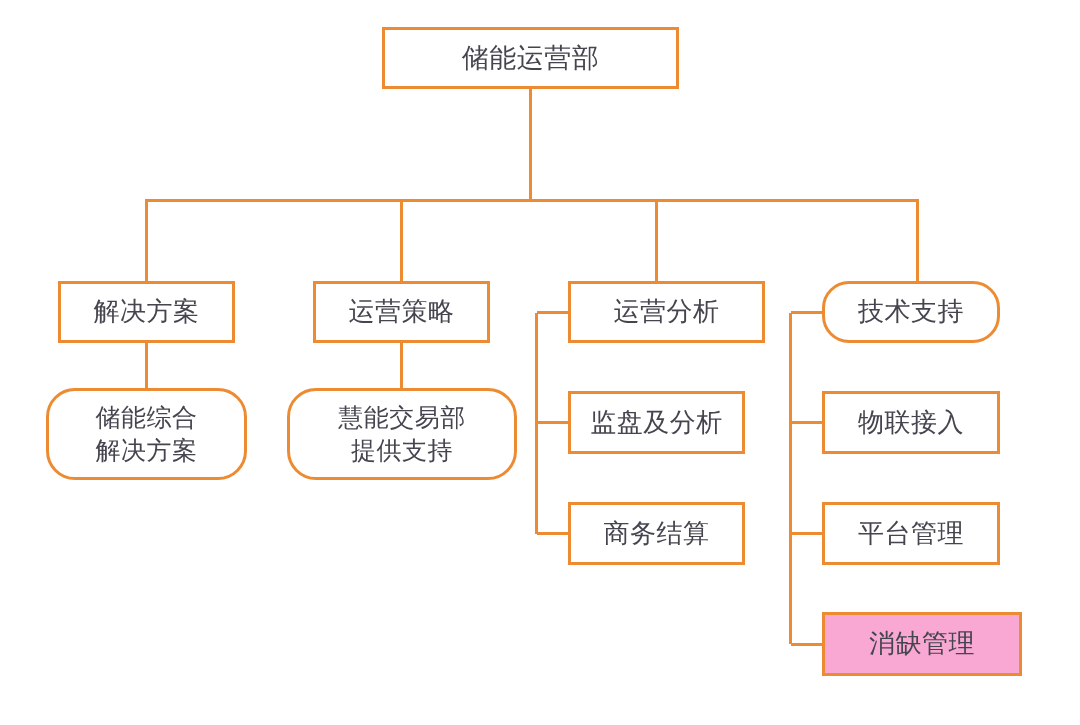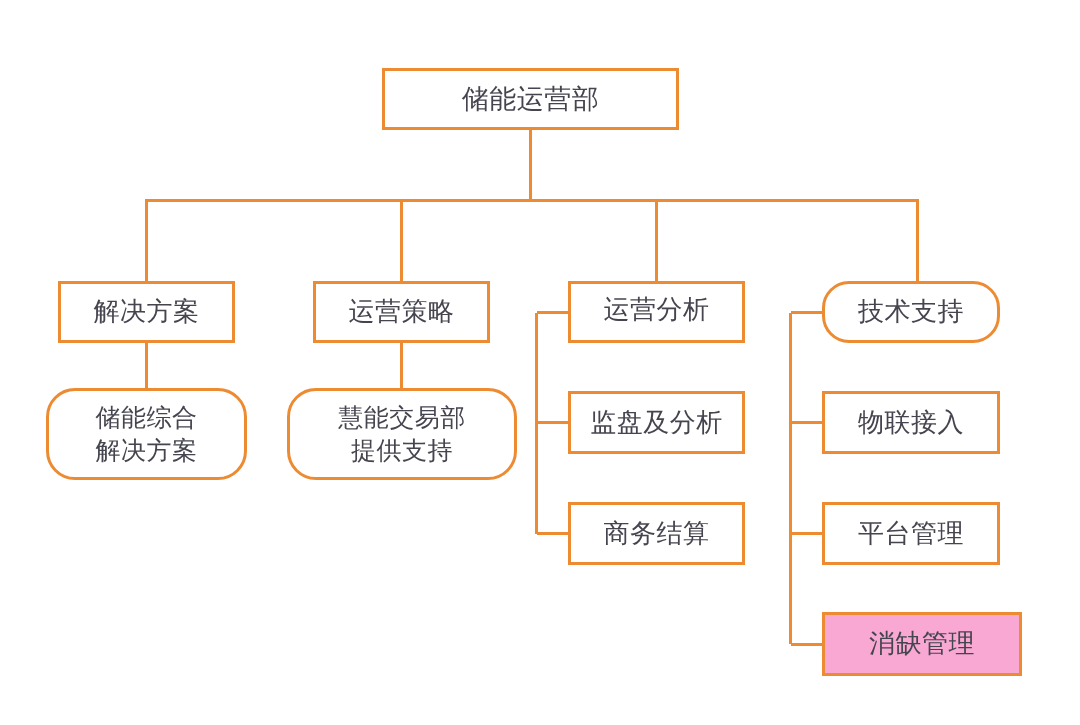--- a/index.html
+++ b/index.html
@@ -78,24 +78,24 @@
       <path d="M 536.5 533.5 L 568 533.5"></path>
 
       <path d="M 790.5 312.5 L 790.5 644"></path>
       <path d="M 790.5 312.5 L 822 312.5"></path>
       <path d="M 790.5 422.5 L 822 422.5"></path>
       <path d="M 790.5 533.5 L 822 533.5"></path>
       <path d="M 790.5 644 L 822 644"></path>
     </g>
   </svg>
 
-  <div class="node root" style="left: 382px; top: 27px; width: 297px; height: 62px; border-color: rgb(237, 139, 50); color: rgb(69, 69, 79); background: rgb(255, 255, 255); margin-top: 41px;">储能运营部</div>
+  <div class="node root" style="left: 382px; top: 27px; width: 297px; height: 62px; border-color: rgb(237, 139, 50); color: rgb(69, 69, 79); background: rgb(255, 255, 255);">储能运营部</div>
   <div class="node" style="left: 58px; top: 281px; width: 177px; height: 62px; border-color: rgb(237, 139, 50); color: rgb(69, 69, 79); background: rgb(255, 255, 255);">解决方案</div>
   <div class="node" style="left: 313px; top: 281px; width: 177px; height: 62px; border-color: rgb(237, 139, 50); color: rgb(69, 69, 79); background: rgb(255, 255, 255);">运营策略</div>
-  <div class="node" style="left: 568px; top: 281px; width: 177px; height: 62px; border-color: rgb(237, 139, 50); color: rgb(69, 69, 79); background: rgb(255, 255, 255); font-family: Liberation Mono, monospace;">运营分析</div>
+  <div class="node" style="left: 568px; top: 281px; width: 197px; height: 62px; border-color: rgb(237, 139, 50); color: rgb(69, 69, 79); background: rgb(255, 255, 255);">运营分析</div>
   <div class="node" style="left: 822px; top: 281px; width: 178px; height: 62px; border-color: rgb(237, 139, 50); color: rgb(69, 69, 79); background: rgb(255, 255, 255); border-radius: 27px;">技术支持</div>
   <div class="node two-line" style="left: 46px; top: 388px; width: 201px; height: 92px; border-color: rgb(237, 139, 50); color: rgb(69, 69, 79); background: rgb(255, 255, 255);">储能综合
 解决方案</div>
   <div class="node two-line" style="left: 287px; top: 388px; width: 230px; height: 92px; border-color: rgb(237, 139, 50); color: rgb(69, 69, 79); background: rgb(255, 255, 255);">慧能交易部
 提供支持</div>
   <div class="node" style="left: 568px; top: 391px; width: 177px; height: 63px; border-color: rgb(237, 139, 50); color: rgb(69, 69, 79); background: rgb(255, 255, 255);">监盘及分析</div>
   <div class="node" style="left: 568px; top: 502px; width: 177px; height: 63px; border-color: rgb(237, 139, 50); color: rgb(69, 69, 79); background: rgb(255, 255, 255);">商务结算</div>
   <div class="node" style="left: 822px; top: 502px; width: 178px; height: 63px; border-color: rgb(237, 139, 50); color: rgb(69, 69, 79); background: rgb(255, 255, 255);">平台管理</div>
   <div class="node" style="left: 822px; top: 391px; width: 178px; height: 63px; border-color: rgb(237, 139, 50); color: rgb(69, 69, 79); background: rgb(255, 255, 255);">物联接入</div>
   <div class="node" style="left: 822px; top: 612px; width: 200px; height: 64px; border-color: rgb(237, 139, 50); color: rgb(69, 69, 79); background: #f9a8d4;">消缺管理</div>

